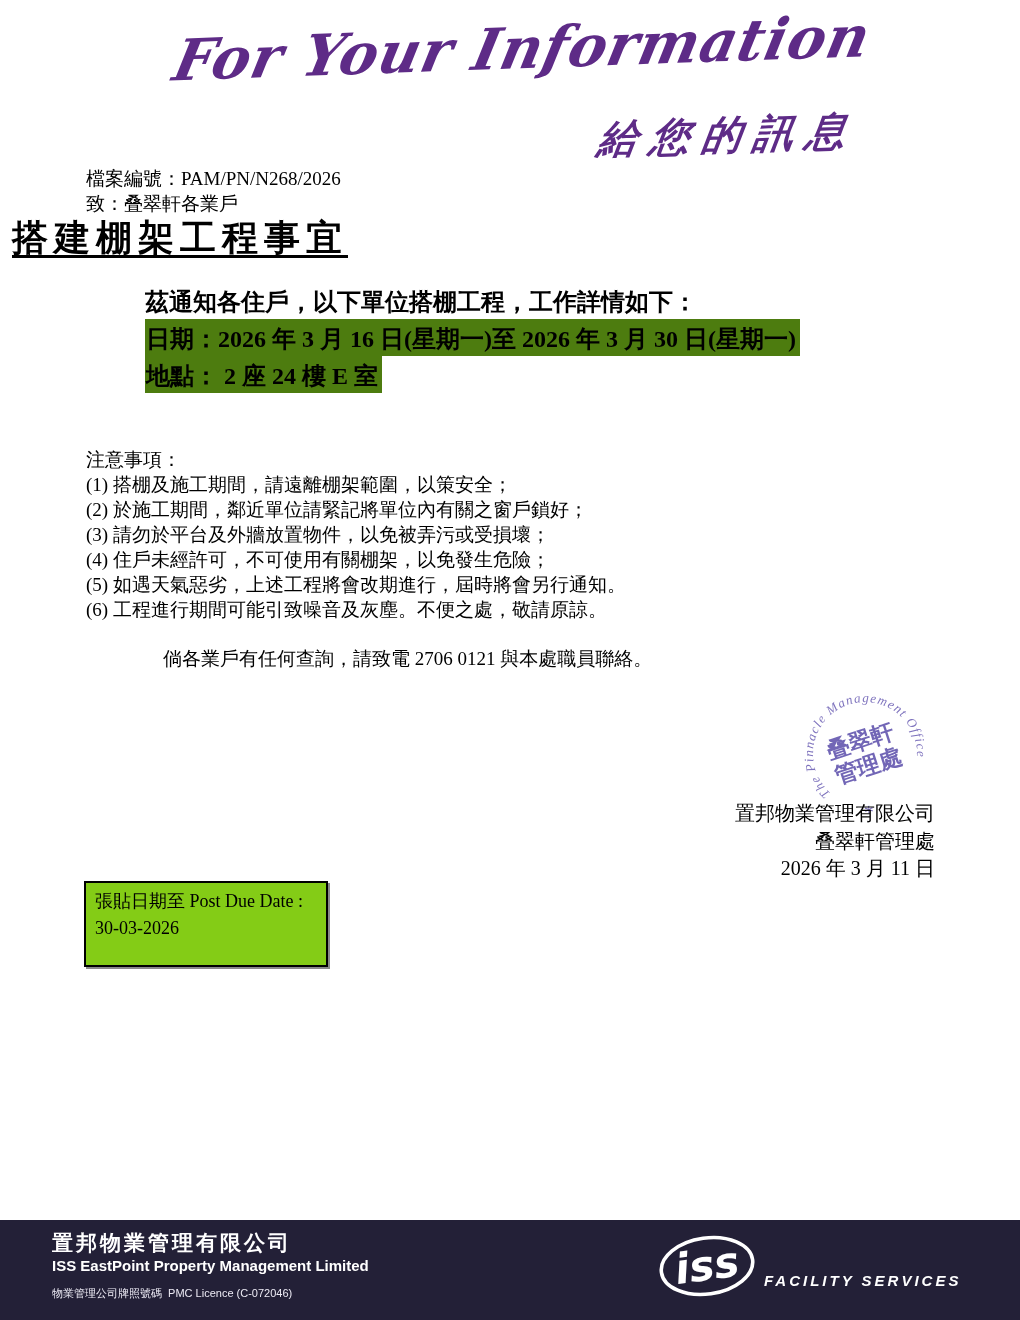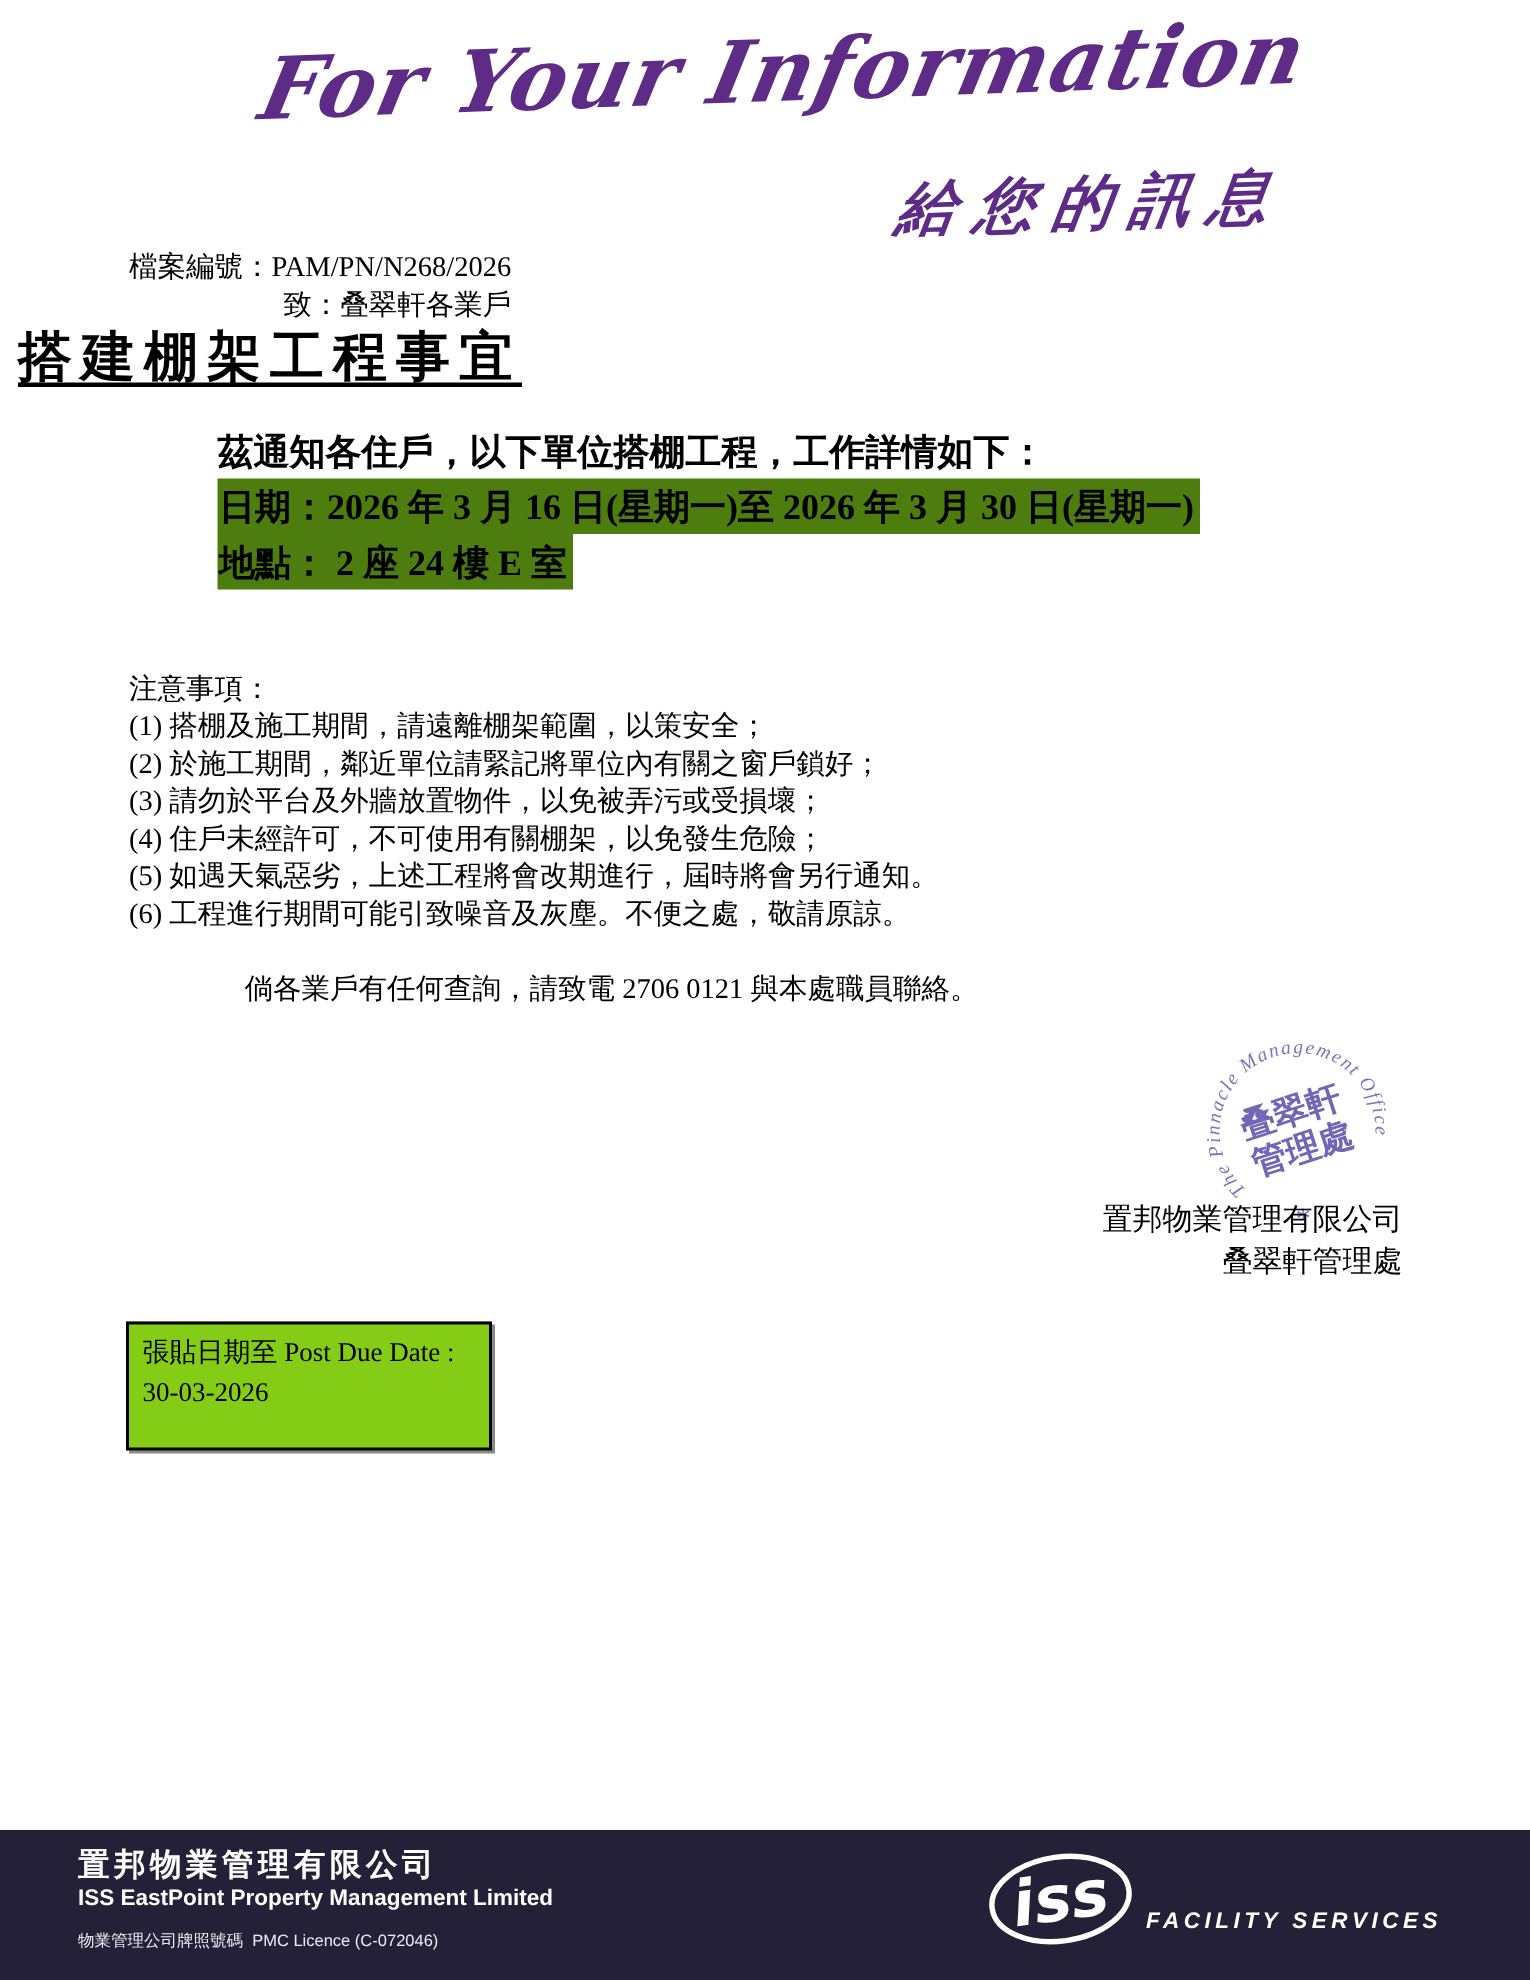--- a/index.html
+++ b/index.html
@@ -13,21 +13,21 @@
     font-family:"DejaVu Serif", serif; font-style:italic; font-weight:700;
     font-size:57px; color:#5e2b87; letter-spacing:1px;
     transform:rotate(-2deg) skewX(-14deg); transform-origin:left top;
   }
   .fyi-zh {
     position:absolute; left:602px; top:112px; white-space:nowrap;
     font-weight:700; font-style:italic; font-size:40px; color:#5e2b87;
     letter-spacing:12px; transform:rotate(-2deg) skewX(-10deg);
     transform-origin:left top;
   }
-  .meta { position:absolute; left:86px; top:166px; font-size:19px; line-height:25px;text-align:right; }
+  .meta { position:absolute; left:86px; top:166px; font-size:19px; line-height:25px; }
   .doc-title {
     position:absolute; left:12px; top:214px; width:100%; text-align:left;
     font-size:36px; font-weight:700; letter-spacing:6px;
   }
   .doc-title span { text-decoration:underline; text-decoration-thickness:2.5px; text-underline-offset:5px; }
   .notice-block { position:absolute; left:145px; top:285px; font-size:24px; font-weight:700; line-height:34px; }
   .hl { display:table; background:#4d7c0f; padding:3px 4px 0 1px; }
   .notes { position:absolute; left:86px; top:447px; font-size:19px; line-height:25px; }
   .contact { position:absolute; left:163px; top:646px; font-size:19px; }
   .stamp { position:absolute; left:797px; top:684px; opacity:.88; }
@@ -98,20 +98,21 @@
       <g transform="rotate(-14 68 72)">
         <text x="68" y="64" text-anchor="middle" font-size="23" font-weight="bold" fill="#5f52ad">叠翠軒</text>
         <text x="68" y="90" text-anchor="middle" font-size="23" font-weight="bold" fill="#5f52ad">管理處</text>
       </g>
     </g>
   </svg>
 
   <div class="signature">
     <div>置邦物業管理有限公司</div>
     <div>叠翠軒管理處</div>
+    <div>2026 年 3 月 11 日</div>
   </div>
 
   <div class="post-box">
     <div>張貼日期至 Post Due Date :</div>
     <div>30-03-2026</div>
   </div>
 
   <div class="footer">
     <div class="f-zh">置邦物業管理有限公司</div>
     <div class="f-en">ISS EastPoint Property Management Limited</div>

